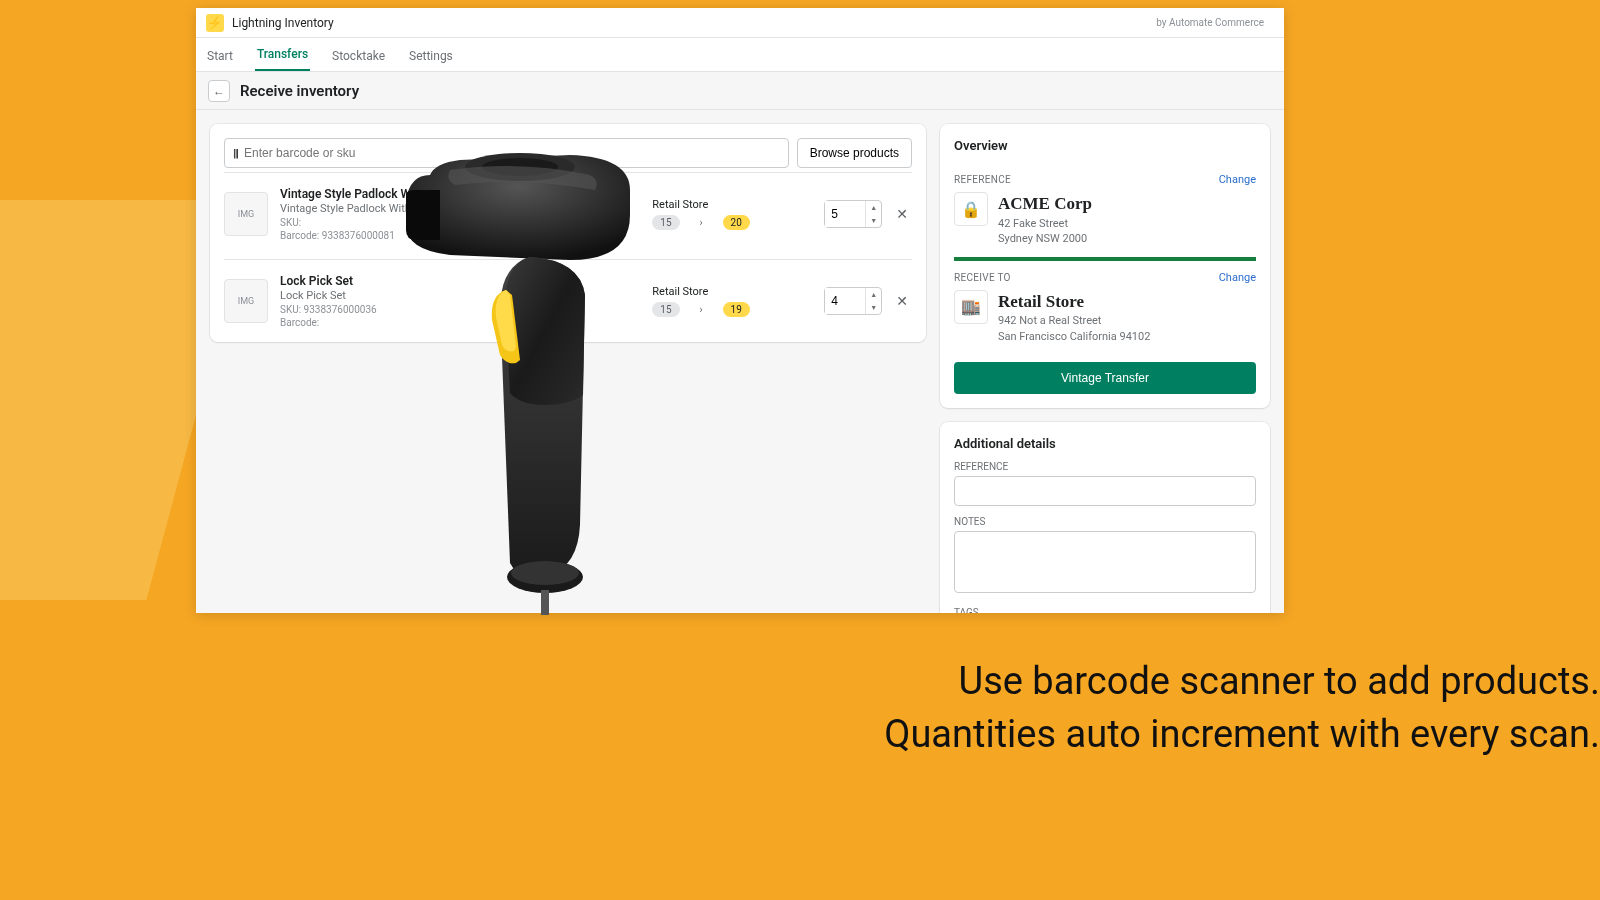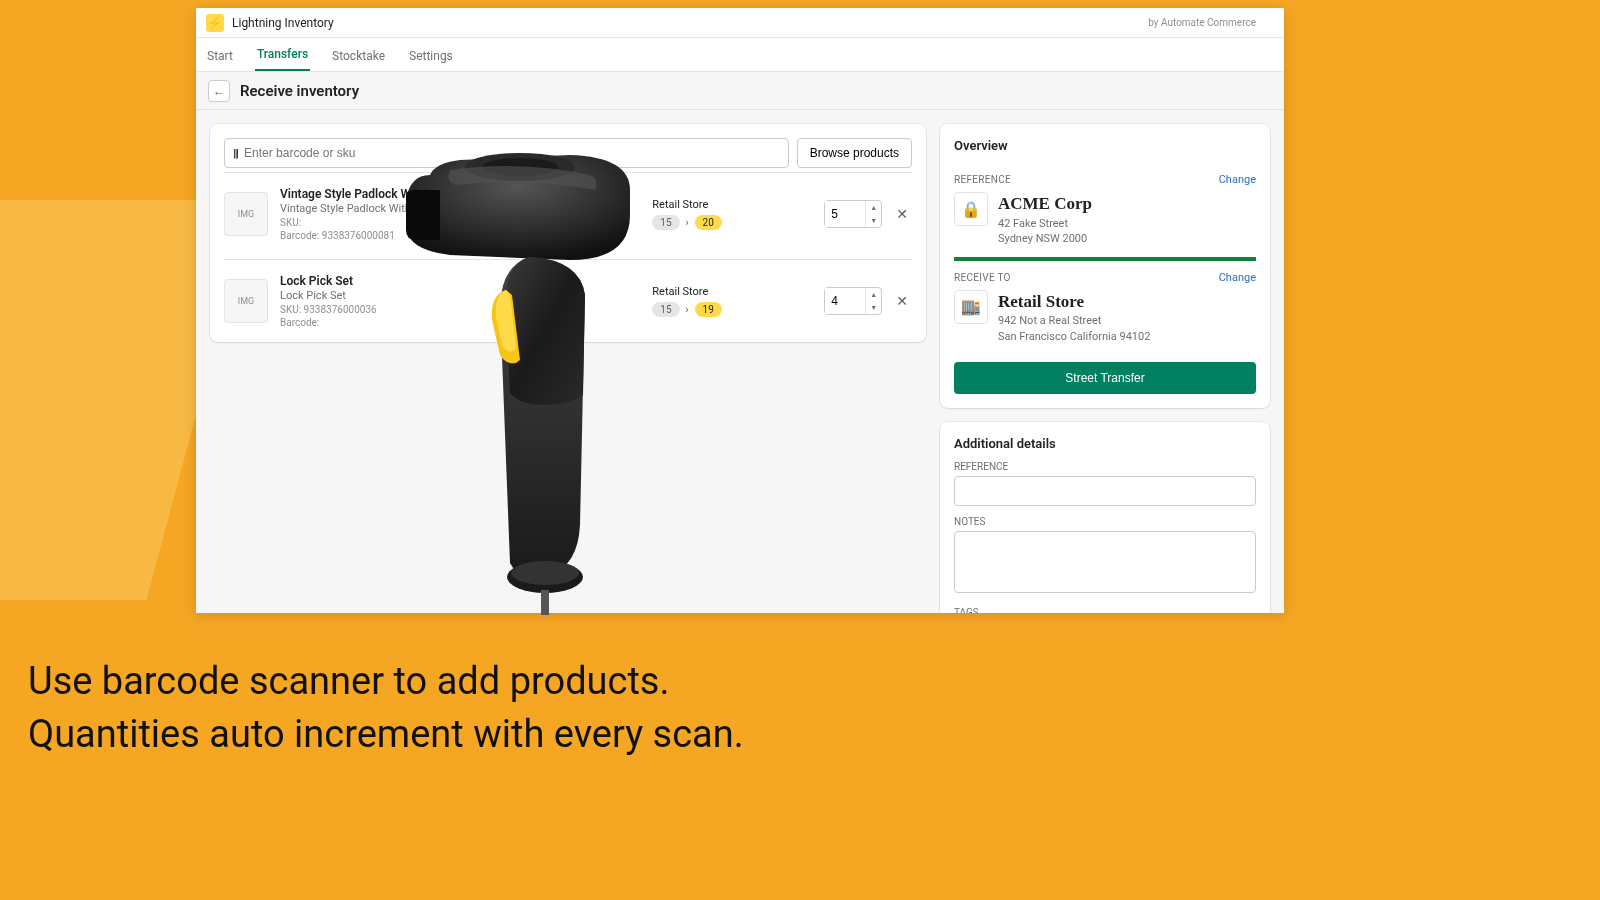--- a/index.html
+++ b/index.html
@@ -46,21 +46,21 @@
   height: 18px;
   background: #ffd94a;
   border-radius: 3px;
   display: flex;
   align-items: center;
   justify-content: center;
   margin-right: 8px;
   font-size: 12px;
 }
 .app-title { font-size: 12px; color: #202223; text-align: center; }
-.byline { position: absolute; right: 28px; font-size: 10px; color: #8c9196; }
+.byline { position: absolute; right: 20px; font-size: 10px; color: #8c9196; }
 .tabs {
   height: 34px;
   background: #fff;
   display: flex;
   align-items: flex-end;
   padding: 0 9px;
   border-bottom: 1px solid #e1e3e5;
   gap: 20px;
 }
 .tab {
@@ -158,21 +158,21 @@
   justify-content: center;
   font-size: 9px;
   color: #8c9196;
 }
 .prod-info { flex: 1; font-size: 11px; }
 .prod-name { font-weight: 600; color: #202223; font-size: 12px; }
 .prod-sub { color: #6d7175; margin-top: 1px; }
 .prod-meta { color: #8c9196; font-size: 10px; margin-top: 2px; }
 .stock-col { width: 160px; font-size: 11px; }
 .store-label { color: #202223; margin-bottom: 4px; }
-.pill-row { display: flex; align-items: center; gap: 6px; }
+.pill-row { display: flex; align-items: center; gap: 20px; }
 .pill {
   background: #e4e5e7;
   border-radius: 10px;
   padding: 2px 8px;
   font-size: 10px;
   color: #5c5f62;
 }
 .pill.new { background: #ffd94a; color: #202223; }
 .arrow-r { font-size: 10px; color: #5c5f62; }
 .qty-wrap { display: flex; align-items: center; gap: 10px; }
@@ -251,21 +251,21 @@
   top: 145px;
   left: 400px;
   width: 290px;
   height: 470px;
   z-index: 10;
 }
 .caption {
   position: absolute;
   top: 655px;
   width: 100%;
-  text-align: left;
+  text-align: right;
   font-size: 38px;
   color: #111;
   line-height: 1.4;
   z-index: 1;
   padding-left: 28px;
 }
 </style>
 </head>
 <body>
 
@@ -400,21 +400,21 @@
           <div class="ov-body">
             <div class="ov-icon" style="color:#5c5f62;">🏬</div>
             <div class="ov-text">
               <div class="name">Retail Store</div>
               <div>942 Not a Real Street</div>
               <div>San Francisco California 94102</div>
             </div>
           </div>
         </div>
 
-        <button class="primary-btn">Street Transfer</button>
+        <button class="primary-btn">Vintage Transfer</button>
       </div>
 
       <div class="card">
         <div class="card-title">Additional details</div>
 
         <div class="field-label">REFERENCE</div>
         <input class="text-input" type="text" style="">
 
         <div class="field-label">NOTES</div>
         <textarea class="textarea" style=""></textarea>

